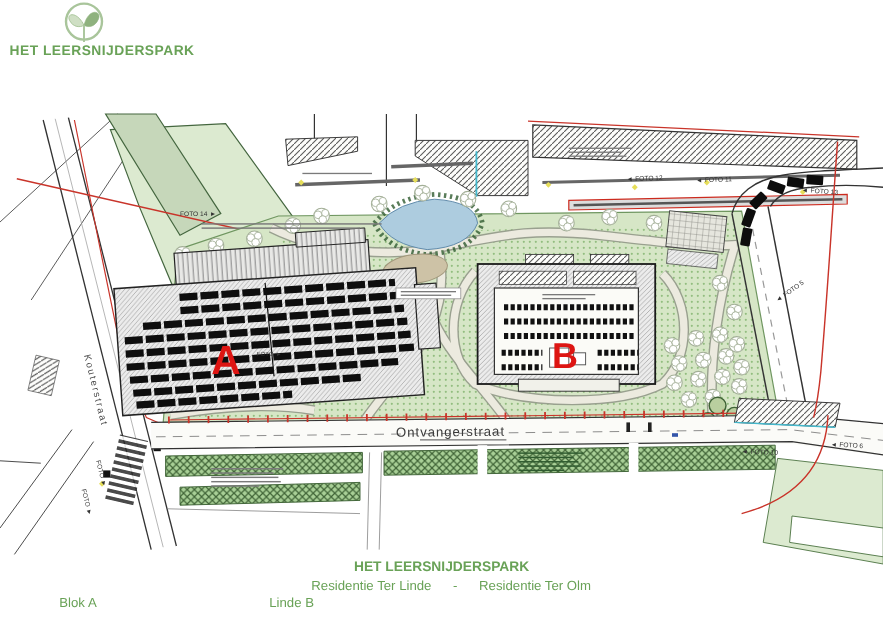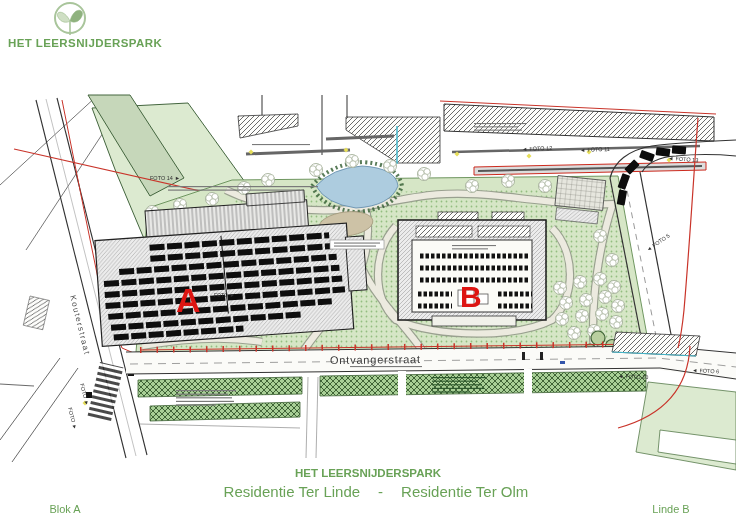--- a/index.html
+++ b/index.html
@@ -6,23 +6,23 @@
   body{width:736px;height:514px;position:relative;overflow:hidden;
        font-family:"Liberation Sans",sans-serif;}
   .header{position:absolute;left:0;top:0;width:200px;height:60px;}
   .logo-mark{position:absolute;left:50px;top:1px;}
   .logo-title{position:absolute;left:8px;top:37px;font-size:11.5px;font-weight:700;
               color:#69a257;letter-spacing:.4px;white-space:nowrap;}
   .plan-svg{position:absolute;left:0;top:0;}
   .footer{position:absolute;left:0;top:466px;width:736px;text-align:center;
           color:#69a257;line-height:1.35;}
   .footer .f-title{font-size:11.5px;font-weight:700;}
-  .footer .f-line2{font-size:15px;padding-left:16px;}
+  .footer .f-line2{font-size:11px;padding-left:16px;}
   .footer .f-line2 .sep{margin:0 18px;}
-  .footer .f-line3{display:flex;justify-content:space-between;font-size:11px;}
+  .footer .f-line3{display:flex;justify-content:flex-start;font-size:11px;gap:48px;}
   .footer .f-line3 span{display:inline-block;width:130px;}
   text{font-family:"Liberation Sans",sans-serif;}
 </style>
 </head>
 <body>
 
 <div class="header">
   <svg class="logo-mark" width="40" height="40">
     <circle cx="20" cy="17" r="15" fill="none" stroke="#a9c59b" stroke-width="2"></circle>
     <path d="M20,20 C14,8 5,10 8,16 C11,22 17,22 20,20 Z" fill="#cfdfc4" stroke="#a9c59b" stroke-width="0.8"></path>

